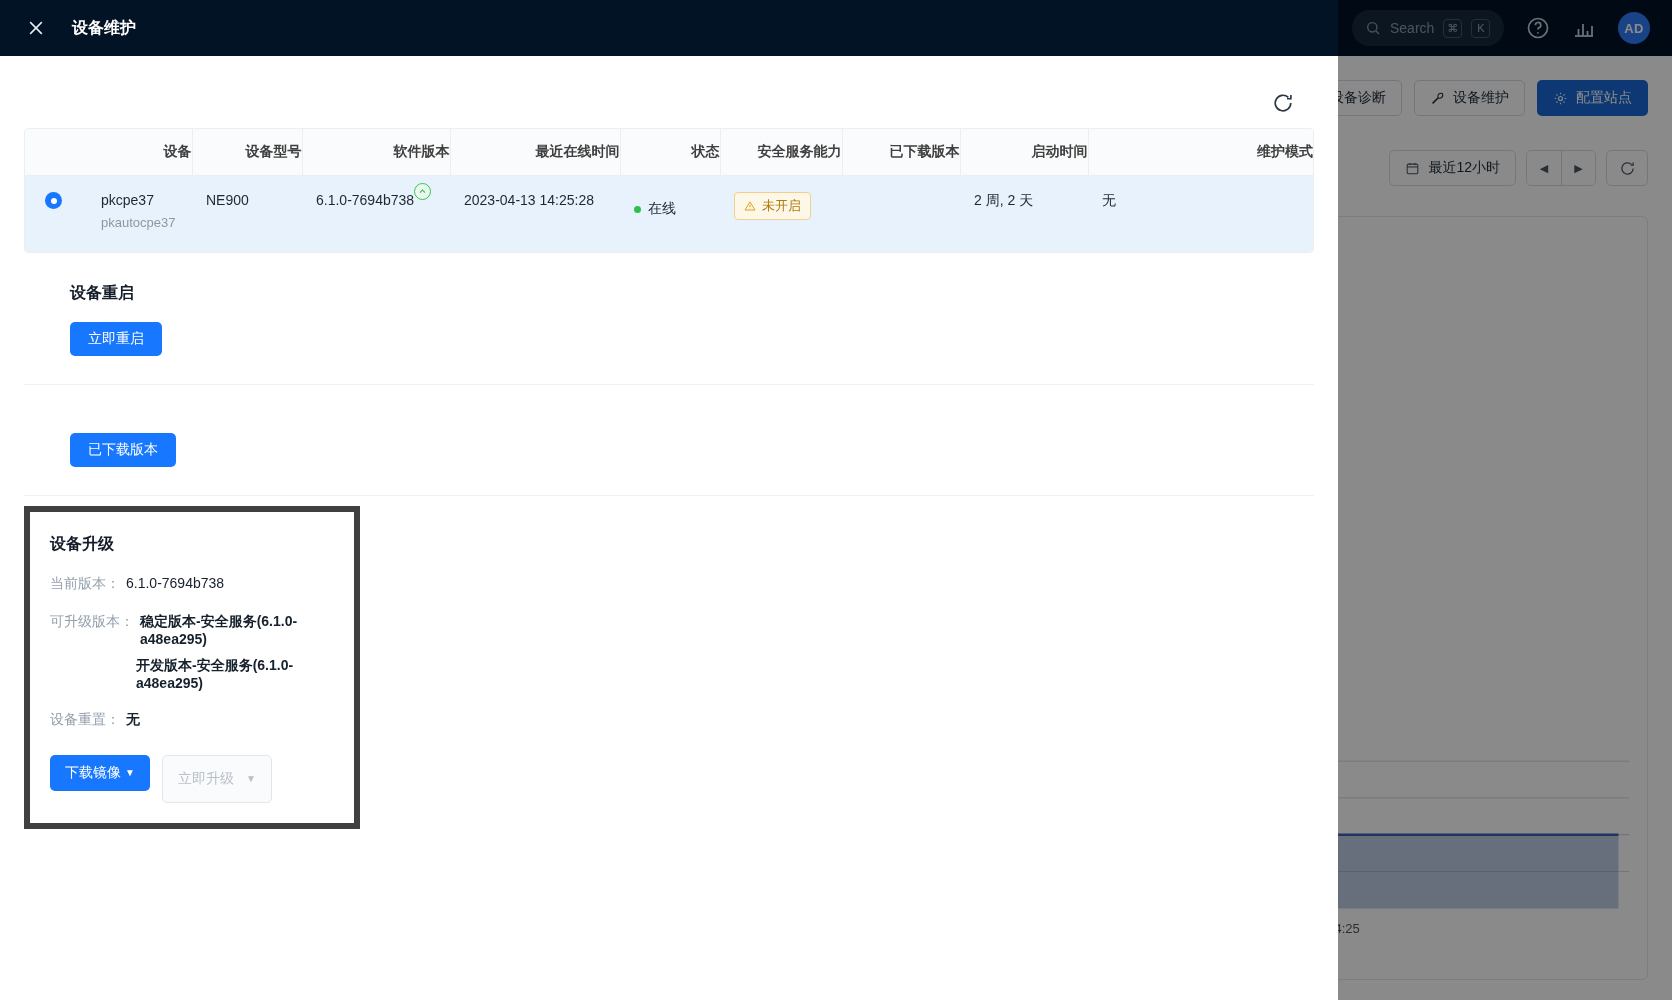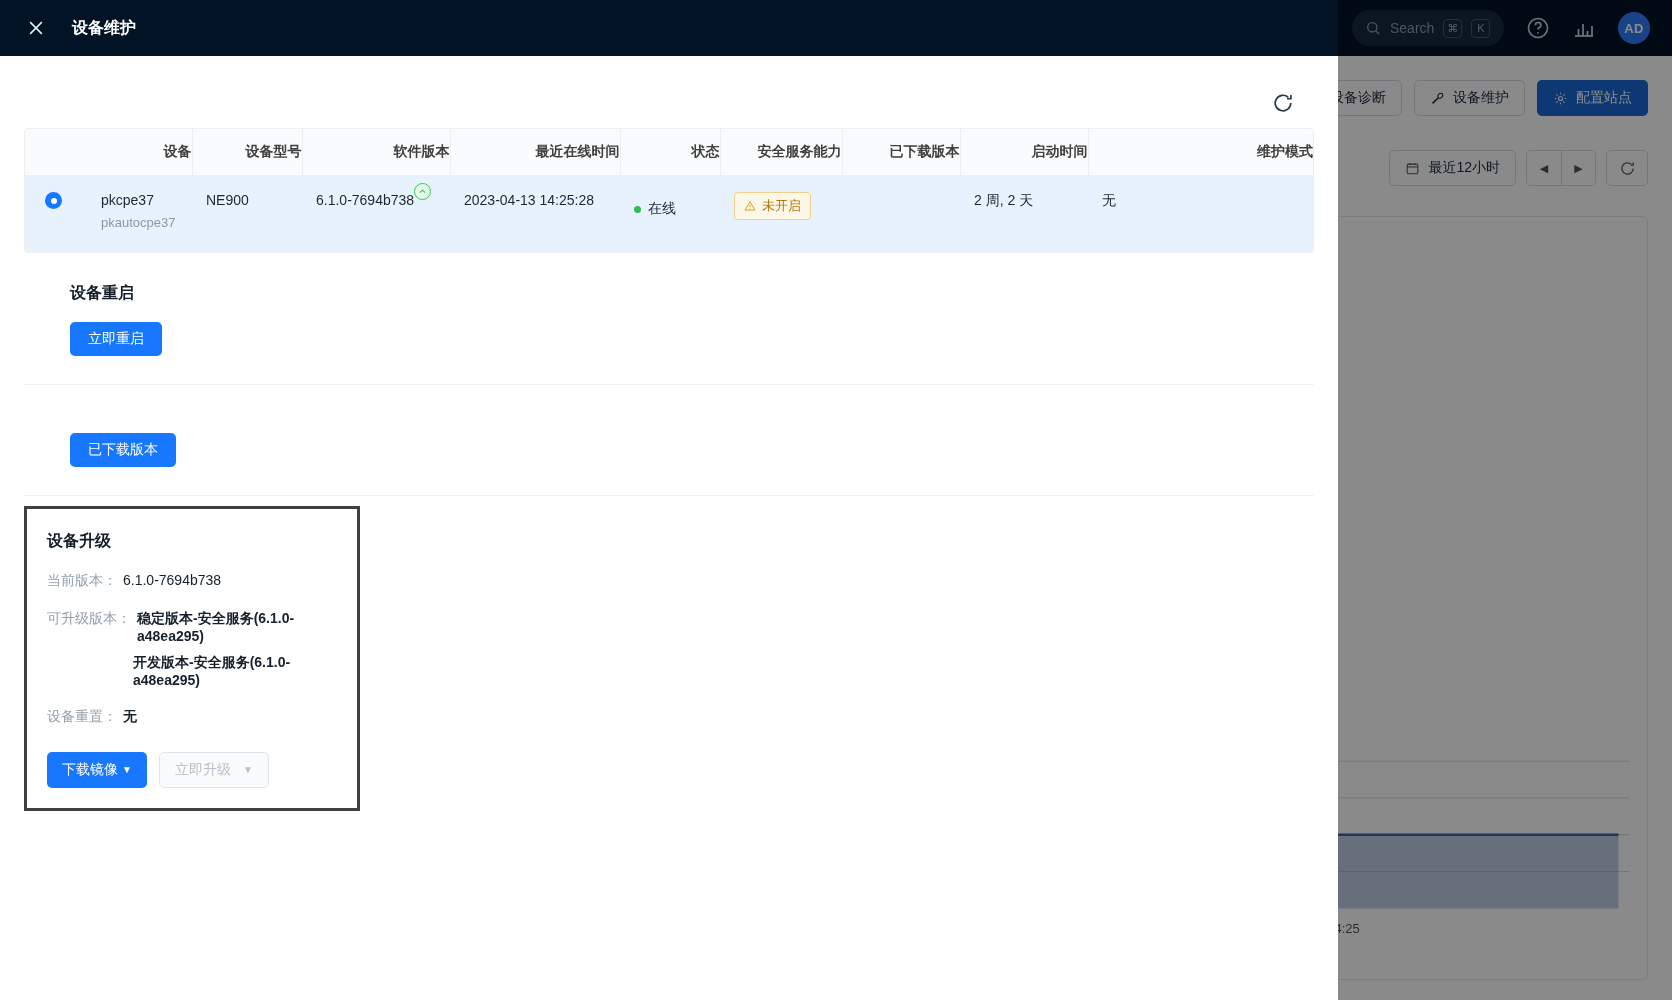--- a/index.html
+++ b/index.html
@@ -152,29 +152,29 @@
     height: 34px; padding: 0 18px; border-radius: 5px; border: none;
     background: #1777ff; color: #fff; font-size: 14px; cursor: pointer;
   }
   .btn-blue-split {
     display: inline-flex; align-items: center; gap: 4px;
     height: 36px; padding: 0 15px; border-radius: 5px; border: none;
     background: #1777ff; color: #fff; font-size: 14px; cursor: pointer;
   }
   .btn-dis {
     display: inline-flex; align-items: center; gap: 12px;
-    height: 36px; padding: 0 15px; border-radius: 5px;
+    height: 48px; padding: 0 15px; border-radius: 5px;
     border: 1px solid #e2e6ea; background: #fafbfc; color: #b9c0c8; font-size: 14px;
   }
   .caret { font-size: 10px; line-height: 1; }
 
   
   .upg-wrap { margin: 10px 0 0 24px; }
   .upg-card {
-    width: 336px; border: 3px solid #404040; background: #fff;
+    width: 336px; border: 6px solid #404040; background: #fff;
     padding: 22px 20px 20px 20px;
   }
   .kv { display: flex; margin-top: 20px; font-size: 14px; }
   .kv-k { color: #93a0ad; white-space: nowrap; }
   .kv-v { color: #16212d; margin-left: 6px; }
   .kv-v.b { font-weight: 600; }
   .kv-sub { margin-left: 86px; color: #16212d; font-weight: 600; font-size: 14px; margin-top: 10px; }
   .upg-btns { display: flex; gap: 12px; margin-top: 26px; }
 </style>
 </head>

